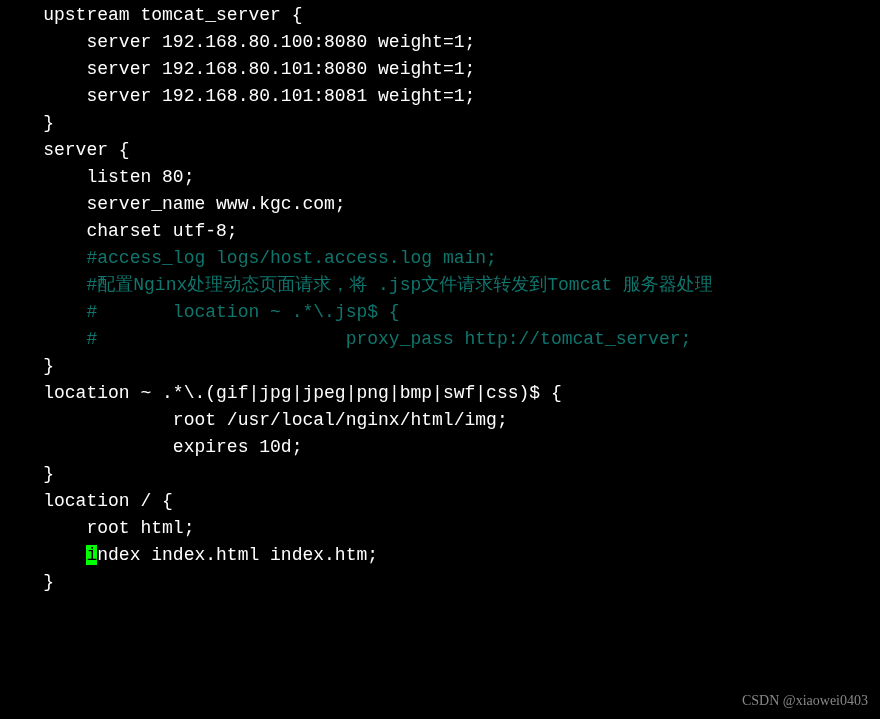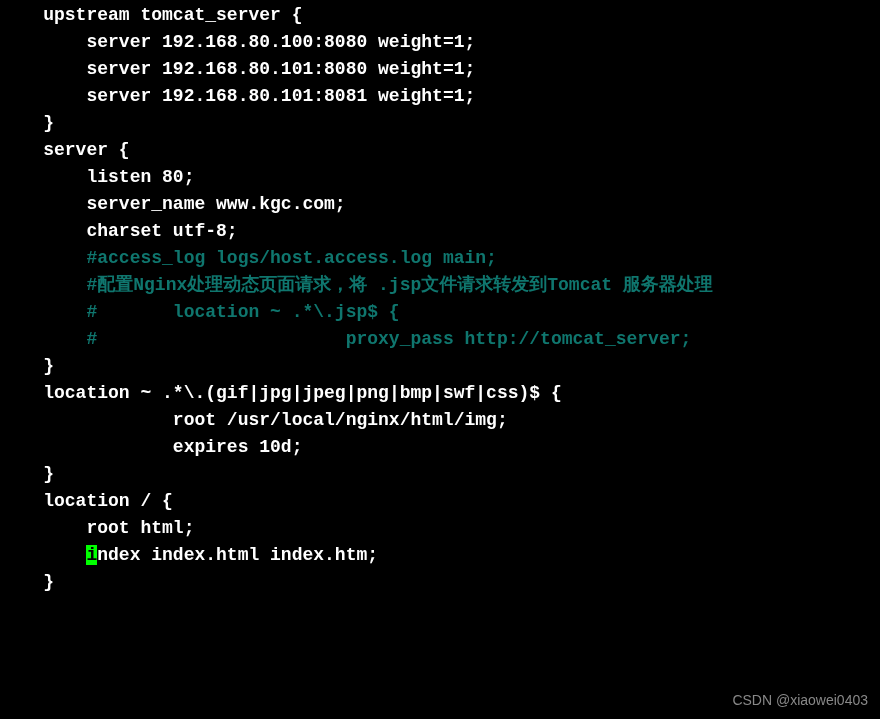--- a/index.html
+++ b/index.html
@@ -14,21 +14,20 @@
       line-height: 1.5;
       width: 880px;
       height: 719px;
       overflow: hidden;
       position: relative;
       padding-top: 2px;
     }
     .code-container {
       white-space: pre;
       color: #ffffff;
-      font-weight: bold;
     }
     .line {
       display: block;
       white-space: pre-wrap;
     }
     .white {
       color: #ffffff;
     }
     .blue {
       color: #0f766e;
@@ -36,21 +35,21 @@
     .cursor {
       background-color: #00ff00;
       color: #000000;
     }
     .watermark {
       position: absolute;
       bottom: 8px;
       right: 12px;
       color: #888888;
       font-size: 14px;
-      font-family: Liberation Sans, sans-serif;
+      font-family: Liberation Serif, serif;
     }
   </style>
 </head>
 <body>
 
 <div class="code-container" id="code-root"><span class="line white">    upstream tomcat_server {</span><span class="line white">        server 192.168.80.100:8080 weight=1;</span><span class="line white">        server 192.168.80.101:8080 weight=1;</span><span class="line white">        server 192.168.80.101:8081 weight=1;</span><span class="line white">    }</span><span class="line white">    server {</span><span class="line white">        listen 80;</span><span class="line white">        server_name www.kgc.com;</span><span class="line white"></span><span class="line white">        charset utf-8;</span><span class="line white"></span><span class="line blue">        #access_log logs/host.access.log main;</span><span class="line blue">        #配置Nginx处理动态页面请求，将 .jsp文件请求转发到Tomcat 服务器处理</span><span class="line blue">        #       location ~ .*\.jsp$ {</span><span class="line blue">        #                       proxy_pass http://tomcat_server;</span><span class="line white">    }</span><span class="line white">    location ~ .*\.(gif|jpg|jpeg|png|bmp|swf|css)$ {</span><span class="line white">                root /usr/local/nginx/html/img;</span><span class="line white">                expires 10d;</span><span class="line white">    }</span><span class="line white"></span><span class="line white">    location / {</span><span class="line white">        root html;</span><span class="line white">        <span class="cursor">i</span>ndex index.html index.htm;</span><span class="line white">    }</span></div>
 
 <div class="watermark">CSDN @xiaowei0403</div>
 
 </body></html>

